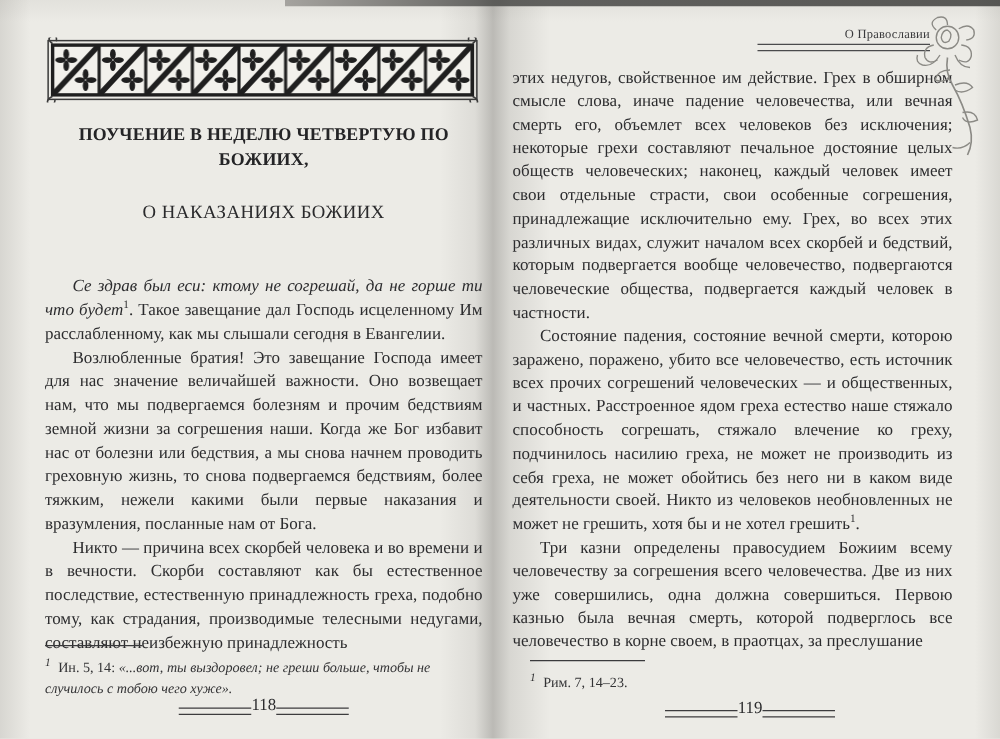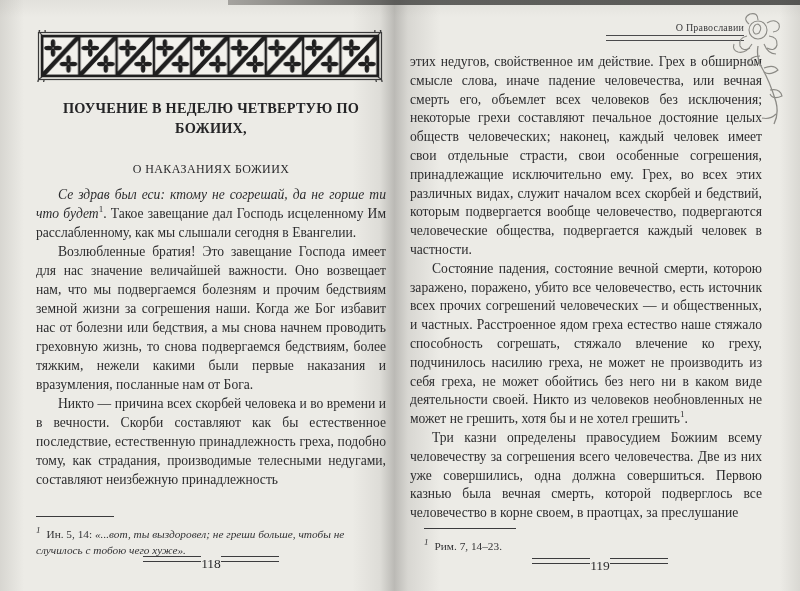--- a/index.html
+++ b/index.html
@@ -25,41 +25,41 @@
   .page{position:absolute;color:#2c2c2e;}
   .page-left{left:36px;top:30px;width:350px;}
   .page-right{left:410px;top:22px;width:352px;}
 
   .band-wrap{width:348px;height:52px;}
   .chapter-title{
     margin-top:16px;text-align:center;font-weight:bold;
     font-size:14.3px;line-height:20px;letter-spacing:.2px;color:#242426;
   }
   .chapter-subtitle{
-    margin-top:24px;text-align:center;font-size:12px;
+    margin-top:24px;text-align:center;font-size:15px;
     letter-spacing:.4px;color:#2a2a2c;
   }
   .body-text{font-size:13.6px;line-height:19px;text-align:justify;}
-  .page-left .body-text{margin-top:8px;}
+  .page-left .body-text{margin-top:40px;}
   .page-right .body-text{line-height:18.8px;}
   .body-text p{margin:0;}
   .indent{text-indent:22px;}
   .it{font-style:italic;text-align:center;}
   sup.fn{font-size:9px;line-height:0;}
 
   .footnote-block{position:absolute;width:350px;font-size:11.3px;line-height:16px;color:#333335;}
   .fn-left{left:36px;top:516px;}
   .fn-right{left:424px;top:528px;width:352px;}
   .fn-rule{border-top:1.4px solid #3a3a3c;margin-bottom:5px;}
   .fn-rule-left{width:78px;}
   .fn-rule-right{width:92px;}
   .fn-mark{font-style:italic;font-size:9px;vertical-align:super;margin-right:6px;}
 
   .folio{
-    position:absolute;display:flex;align-items:flex-start;
+    position:absolute;display:flex;align-items:flex-end;
     font-size:13.5px;color:#2c2c2e;
   }
   .folio-left{left:0;top:556px;width:422px;justify-content:center;}
   .folio-right{left:422px;top:558px;width:356px;justify-content:center;}
   .dbl-rule{width:58px;height:4px;border-top:1.2px solid #3c3c3e;border-bottom:1.2px solid #3c3c3e;}
 
   .running-head-row{
     display:flex;flex-direction:column;align-items:flex-end;
     padding-right:18px;
   }

